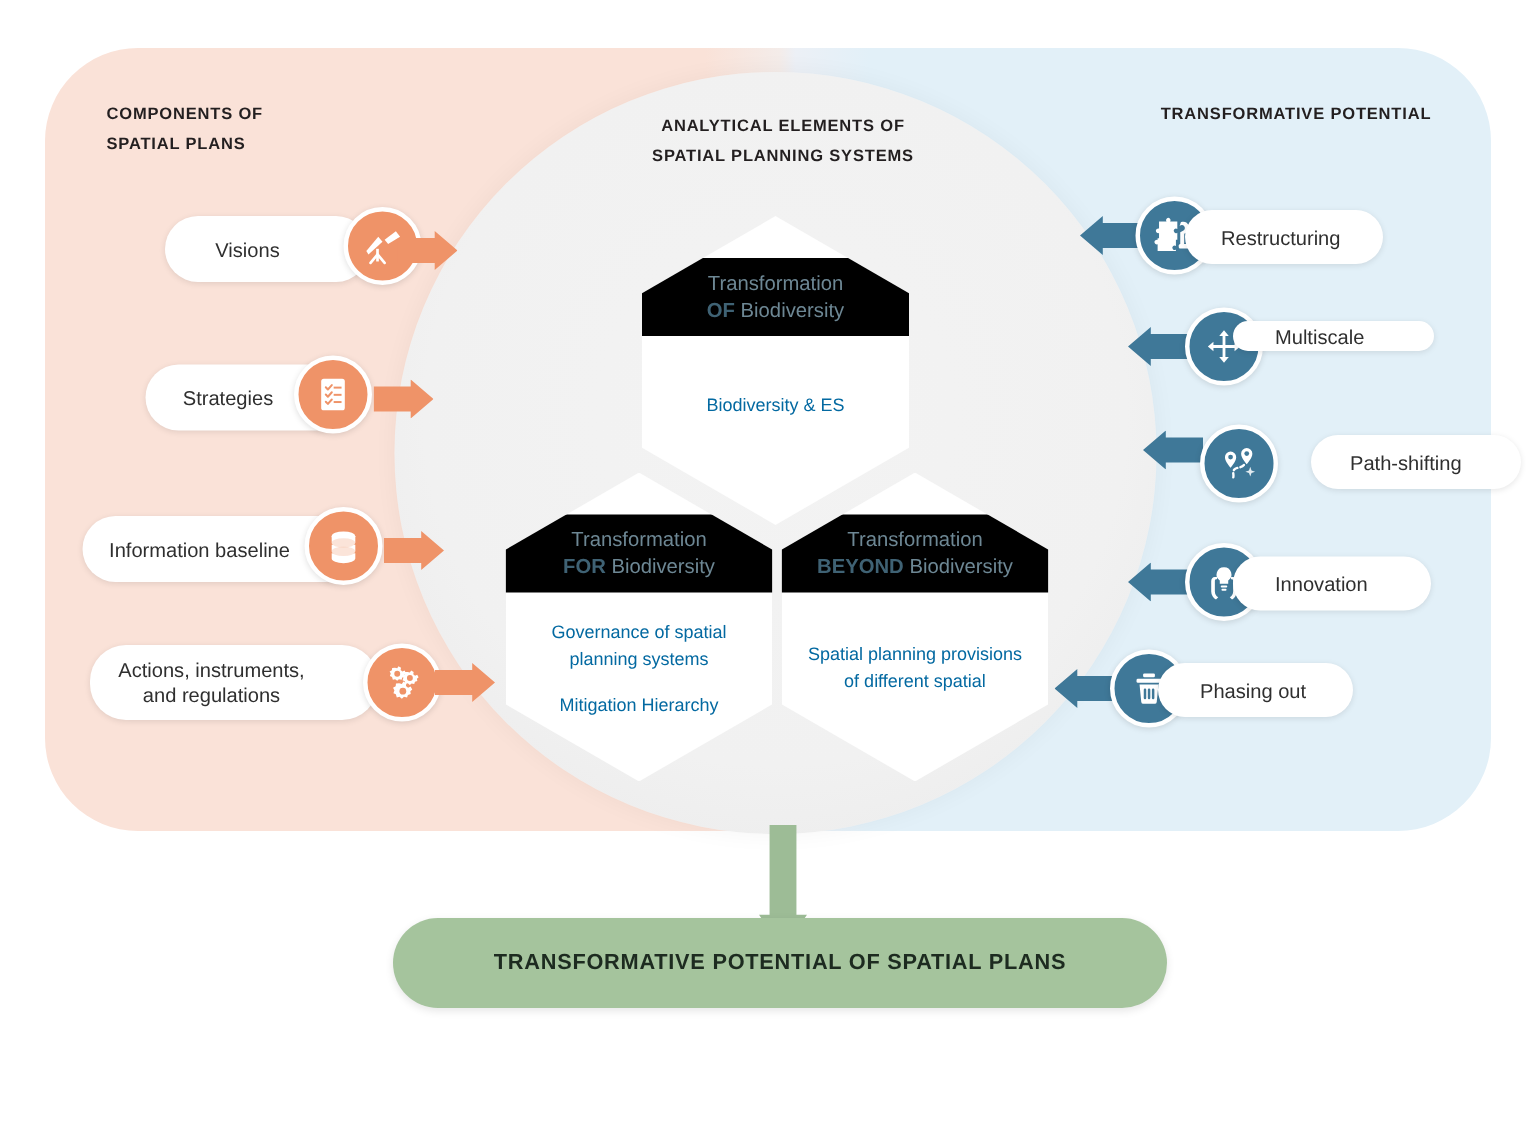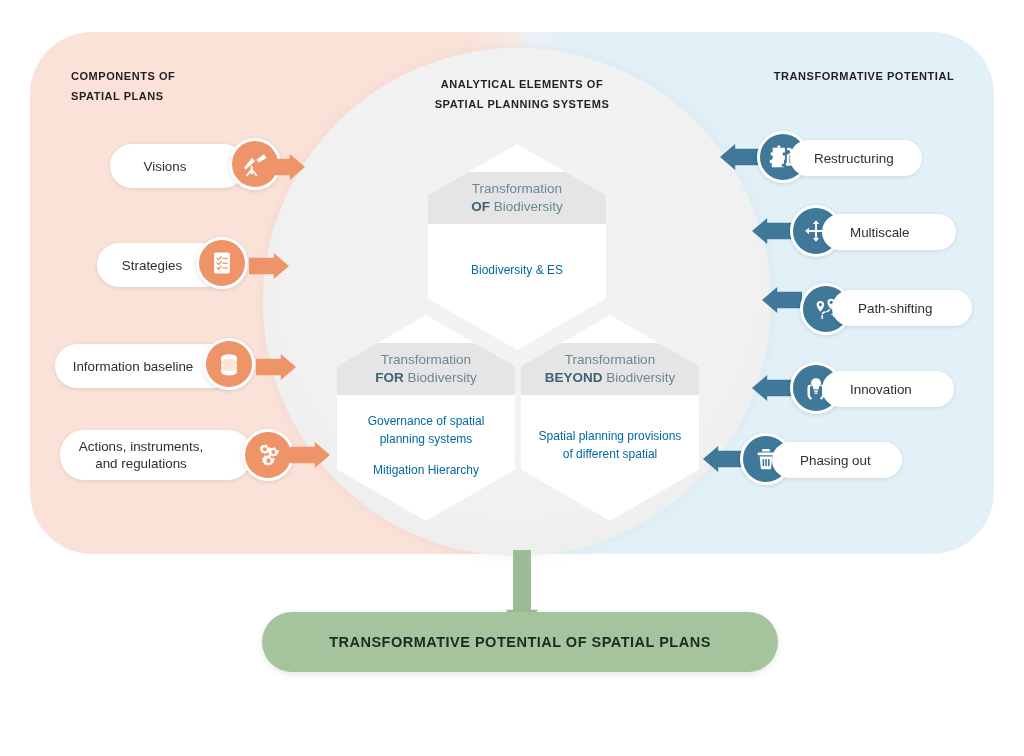--- a/index.html
+++ b/index.html
@@ -25,21 +25,21 @@
            letter-spacing:0.55px;line-height:20px;text-align:left;}
   .h-left{left:71px;top:66px;width:260px;}
   .h-mid{left:383px;top:74px;width:278px;text-align:center;}
   .h-right{left:714px;top:66px;width:300px;text-align:center;}
 
   
   .hex{position:absolute;width:178px;height:206px;
        -webkit-clip-path:polygon(50% 0%,100% 25%,100% 75%,50% 100%,0% 75%,0% 25%);
        clip-path:polygon(50% 0%,100% 25%,100% 75%,50% 100%,0% 75%,0% 25%);
        background:#ffffff;filter:drop-shadow(0 2px 4px rgba(0,0,0,0.13));}
-  .hex-band{position:absolute;left:0;right:0;background:#e5e5e5;
+  .hex-band{position:absolute;left:0;right:0;background:#000000;
             display:flex;align-items:center;justify-content:center;text-align:center;}
   .hex-band-txt{font-size:13.5px;line-height:18px;color:#6d8794;}
   .hex-band-txt b{color:#3f6274;font-weight:bold;}
   .hex-body{position:absolute;left:0;right:0;display:flex;flex-direction:column;
             align-items:center;justify-content:center;text-align:center;
             font-size:12px;line-height:18px;color:#0369a1;padding:0 14px;box-sizing:border-box;}
   .hex-body p{margin:0;}
   .hex-body p + p{margin-top:13px;}
 
   #hex-of{left:428px;top:144px;}
@@ -236,38 +236,38 @@
         <line x1="7" y1="16" x2="25" y2="16"></line>
       </g>
       <g fill="#fff">
         <path d="M16 4.5l3.4 4h-6.8z"></path>
         <path d="M16 27.5l3.4-4h-6.8z"></path>
         <path d="M4.5 16l4-3.4v6.8z"></path>
         <path d="M27.5 16l-4-3.4v6.8z"></path>
       </g>
     </svg>
   </div>
-  <div class="pill" style="left:822px;top:214px;width:134px;height:36px;padding-left:28px;justify-content:flex-start;">
+  <div class="pill" style="left:822px;top:214px;width:134px;height:20px;padding-left:28px;justify-content:flex-start;">
     <span>Multiscale</span>
   </div>
 
   <div class="arrow arrow-l" style="left:762px;top:287px;"></div>
   <div class="badge blue" style="left:800px;top:283px;">
     <svg width="30" height="30" viewBox="0 0 32 32" fill="none">
       <g fill="#fff">
         <path d="M10 7.5a4 4 0 0 0-4 4c0 3 4 7.5 4 7.5s4-4.5 4-7.5a4 4 0 0 0-4-4z"></path>
         <circle cx="10" cy="11.4" r="1.7" fill="#3f7898"></circle>
         <path d="M21.5 5a4 4 0 0 0-4 4c0 3 4 7.5 4 7.5s4-4.5 4-7.5a4 4 0 0 0-4-4z"></path>
         <circle cx="21.5" cy="8.9" r="1.7" fill="#3f7898"></circle>
       </g>
       <path d="M19.5 17c-2 2.5-5.5 1.5-7 3.5s.5 4.5-1 6" stroke="#fff" stroke-width="1.7" fill="none" stroke-linecap="round" stroke-dasharray="3 2.2"></path>
       <path d="M24 18.5l1.2 3.4 3.4 1.2-3.4 1.2-1.2 3.4-1.2-3.4-3.4-1.2 3.4-1.2z" fill="#fff" opacity="0.85" transform="scale(0.75) translate(8,6)"></path>
     </svg>
   </div>
-  <div class="pill" style="left:832px;top:290px;width:140px;height:36px;padding-left:26px;justify-content:flex-start;">
+  <div class="pill" style="left:874px;top:290px;width:140px;height:36px;padding-left:26px;justify-content:flex-start;">
     <span>Path-shifting</span>
   </div>
 
   <div class="arrow arrow-l" style="left:752px;top:375px;"></div>
   <div class="badge blue" style="left:790px;top:362px;">
     <svg width="30" height="30" viewBox="0 0 32 32" fill="none">
       <g fill="#fff">
         <path d="M16 5.5a5.2 5.2 0 0 0-3 9.5v2.3h6V15a5.2 5.2 0 0 0-3-9.5z"></path>
         <rect x="13.7" y="18.4" width="4.6" height="1.5" rx="0.7"></rect>
         <rect x="14.2" y="20.8" width="3.6" height="1.4" rx="0.7"></rect>

